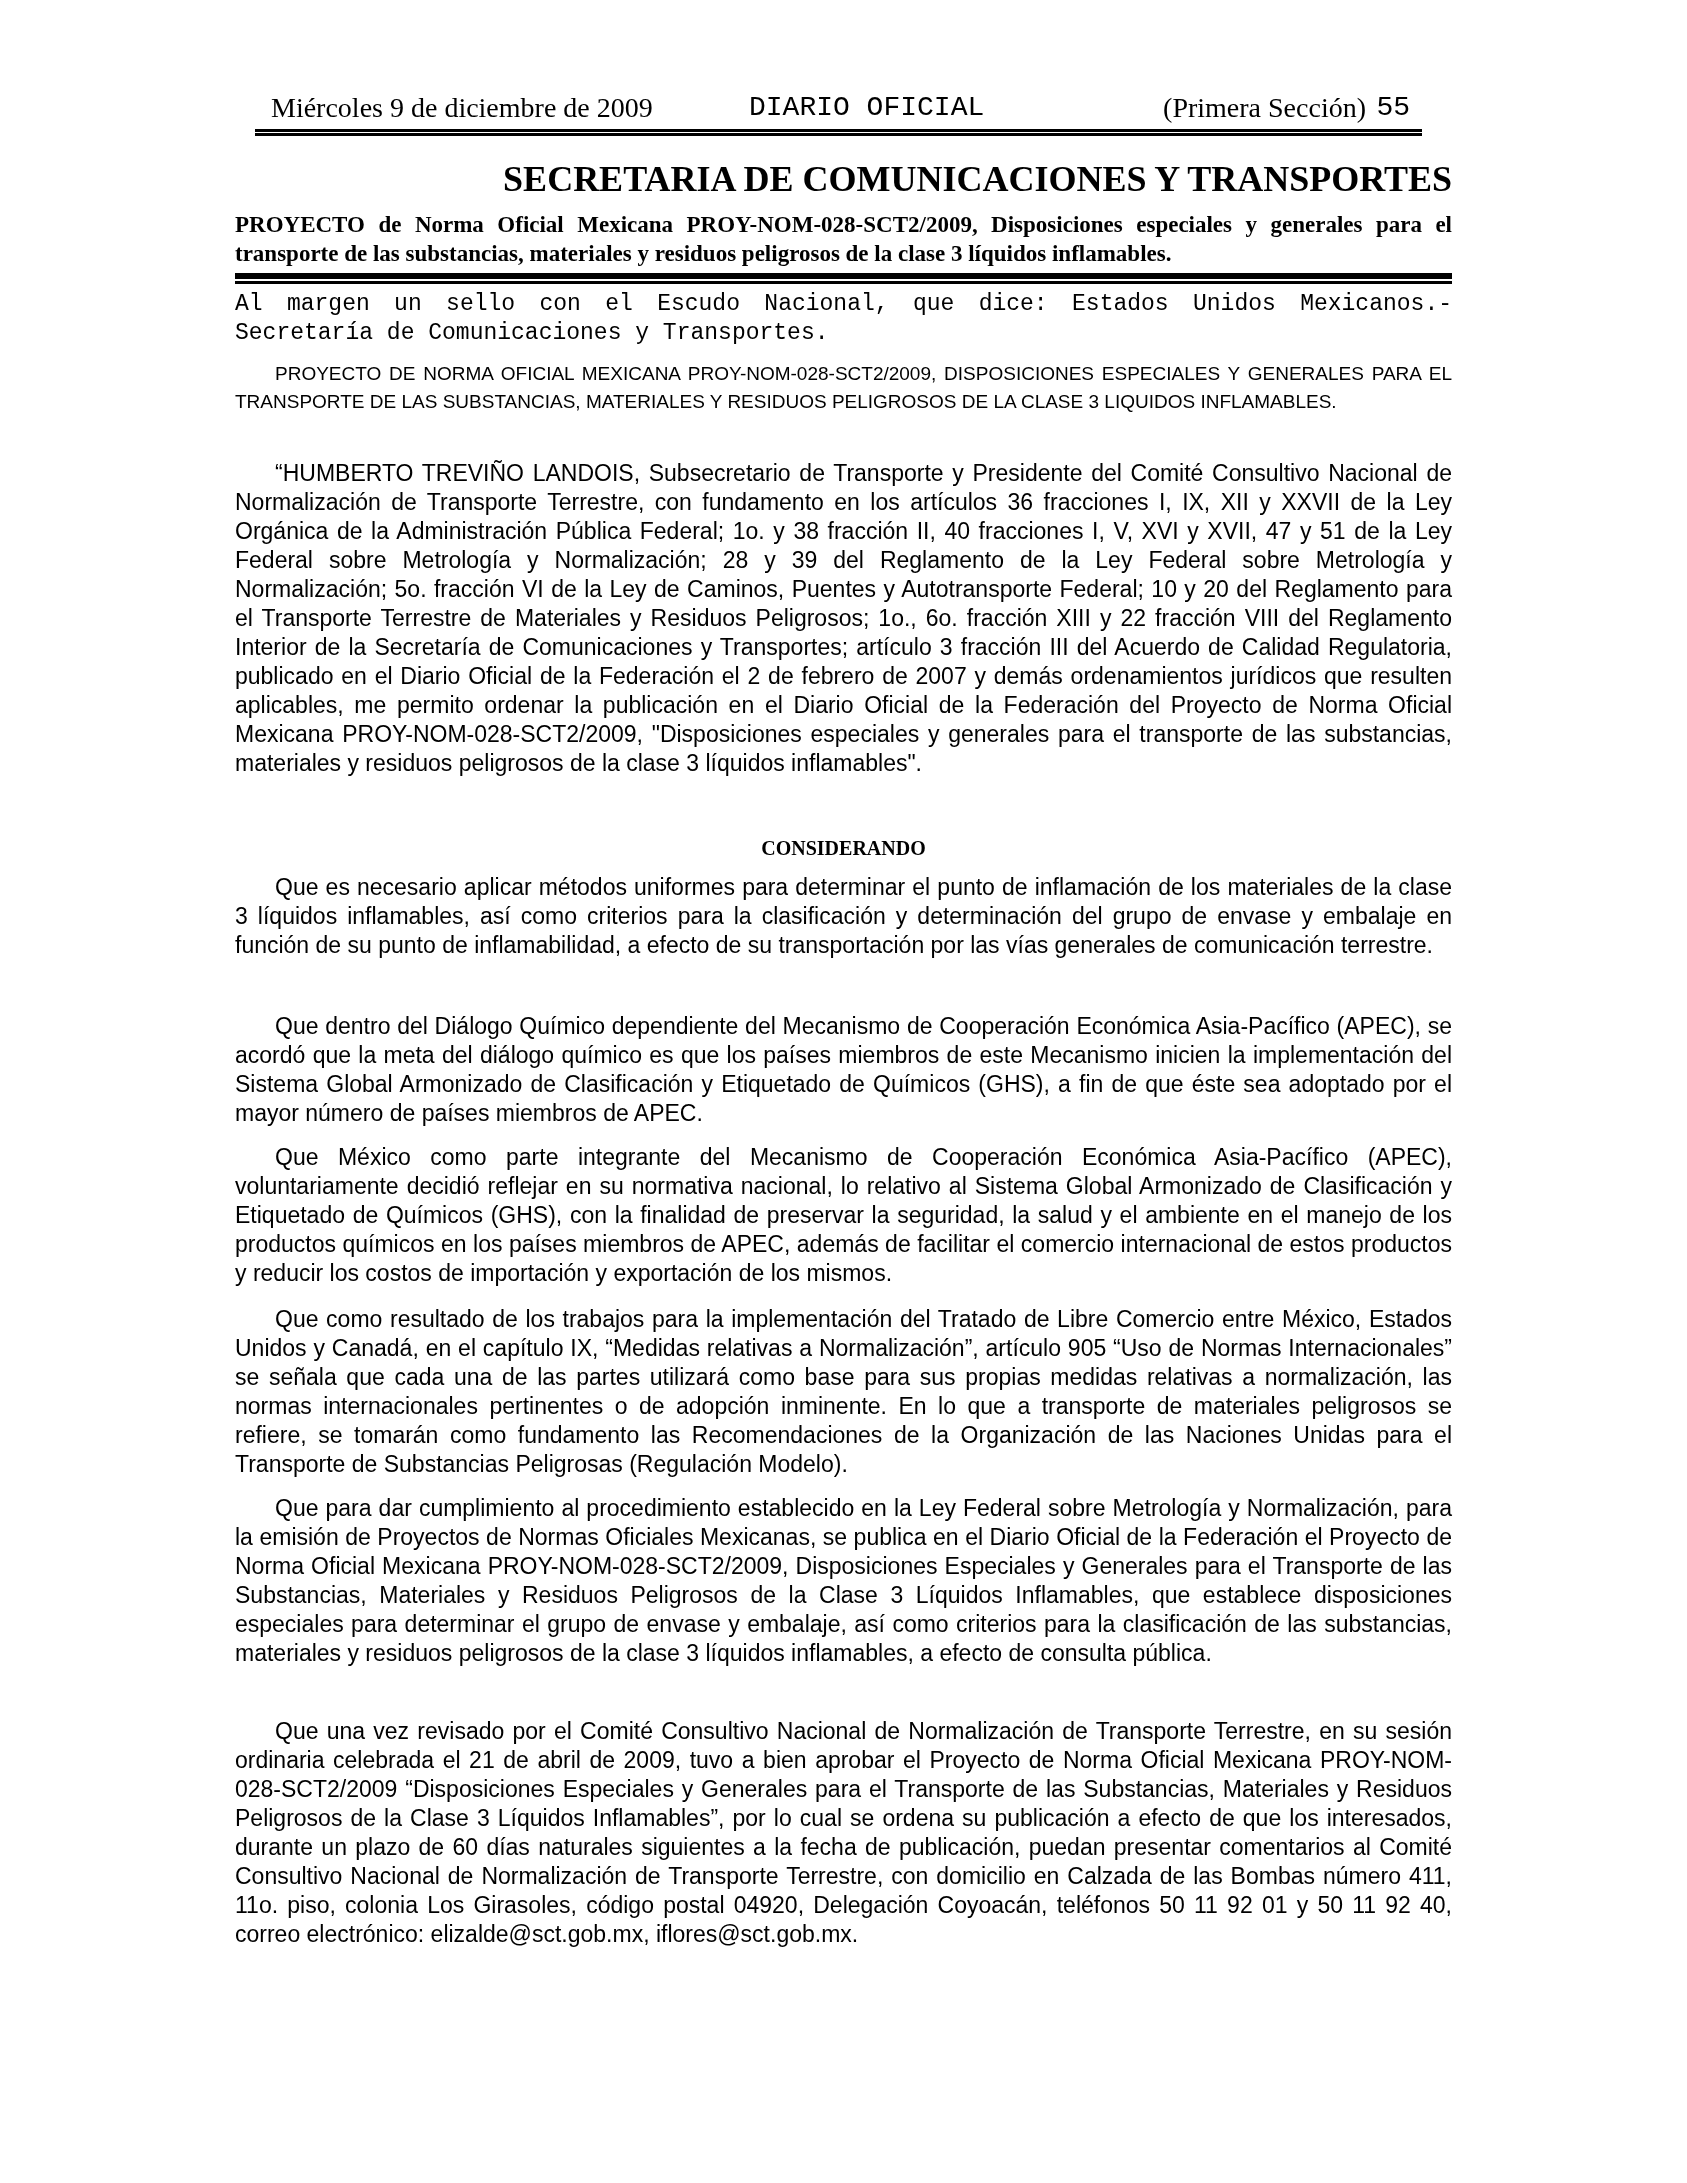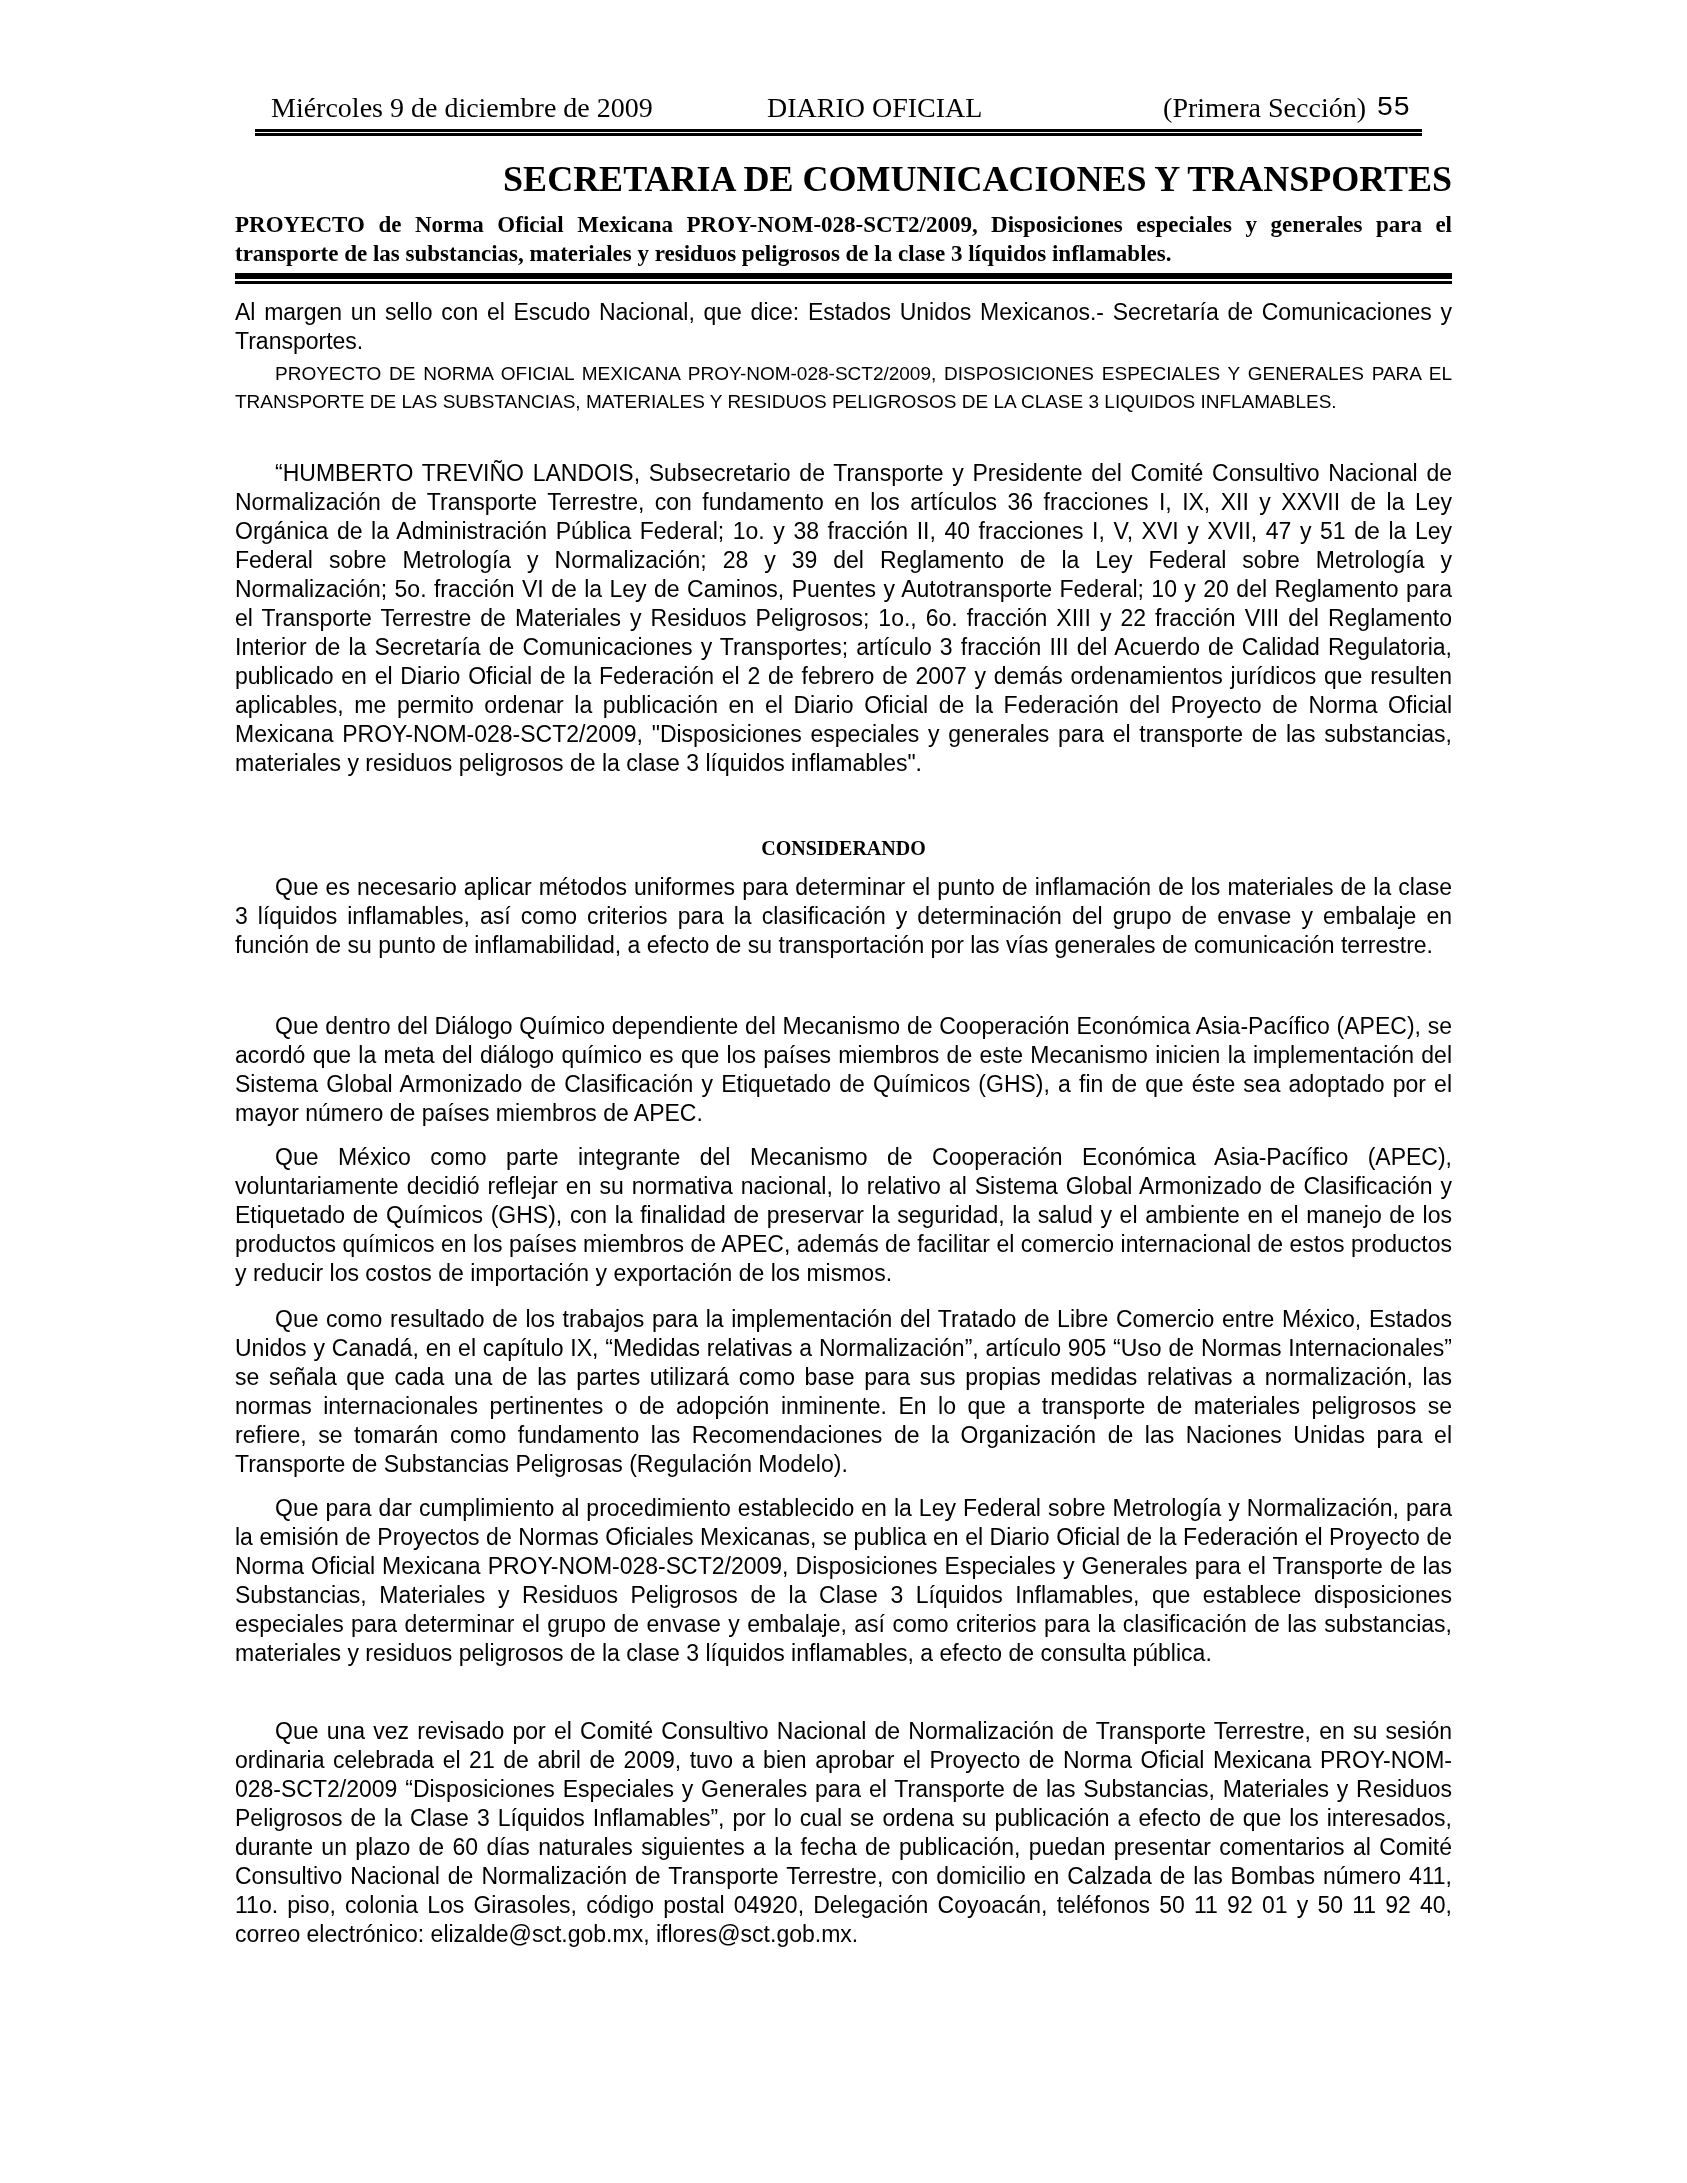--- a/index.html
+++ b/index.html
@@ -3,21 +3,21 @@
 <meta charset="utf-8">
 <style>
   html, body { margin: 0; padding: 0; background: #ffffff; }
   body { width: 1687px; height: 2183px; position: relative; overflow: hidden; color: #000; }
 
   .running-head {
     position: absolute; left: 271px; top: 93px; width: 1151px; height: 30px;
     font-family: "Liberation Serif", serif; font-size: 28px; line-height: 30px;
   }
   .rh-left { position: absolute; left: 0; top: 0; }
-  .rh-center { position: absolute; left: 496px; top: 0; }
+  .rh-center { position: absolute; left: 478px; top: 0; font-family: Liberation Mono, monospace; }
   .rh-right { position: absolute; right: 56px; top: 0; }
   .rh-page { position: absolute; right: 12px; top: 0; font-family: Liberation Mono, monospace; }
   .rh-rule-1 { position: absolute; left: 255px; top: 129px; width: 1167px; height: 2.6px; background: #000; }
   .rh-rule-2 { position: absolute; left: 255px; top: 133px; width: 1167px; height: 2.6px; background: #000; }
 
   .title {
     position: absolute; left: 235px; top: 157px; width: 1217px; text-align: right;
     font-family: "Liberation Serif", serif; font-weight: bold; font-size: 36px; line-height: 44px;
   }
   .subtitle {
@@ -51,21 +51,21 @@
 </div>
 <div class="rh-rule-1"></div>
 <div class="rh-rule-2"></div>
 
 <div class="title">SECRETARIA DE COMUNICACIONES Y TRANSPORTES</div>
 
 <div class="subtitle">PROYECTO de Norma Oficial Mexicana PROY-NOM-028-SCT2/2009, Disposiciones especiales y generales para el transporte de las substancias, materiales y residuos peligrosos de la clase 3 líquidos inflamables.</div>
 <div class="sub-rule-1"></div>
 <div class="sub-rule-2"></div>
 
-<div class="body-text" style="top:298px;">Al margen un sello con el Escudo Nacional, que dice: Estados Unidos Mexicanos.- Secretaría de Comunicaciones y Transportes.</div>
+<div class="body-text" style="top:290px;font-family:Liberation Mono, monospace;">Al margen un sello con el Escudo Nacional, que dice: Estados Unidos Mexicanos.- Secretaría de Comunicaciones y Transportes.</div>
 
 <div class="body-text indent caps-small" style="top:360px;">PROYECTO DE NORMA OFICIAL MEXICANA PROY-NOM-028-SCT2/2009, DISPOSICIONES ESPECIALES Y GENERALES PARA EL TRANSPORTE DE LAS SUBSTANCIAS, MATERIALES Y RESIDUOS PELIGROSOS DE LA CLASE 3 LIQUIDOS INFLAMABLES.</div>
 
 <div class="body-text indent" style="top:459px;">“HUMBERTO TREVIÑO LANDOIS, Subsecretario de Transporte y Presidente del Comité Consultivo Nacional de Normalización de Transporte Terrestre, con fundamento en los artículos 36 fracciones I, IX, XII y XXVII de la Ley Orgánica de la Administración Pública Federal; 1o. y 38 fracción II, 40 fracciones I, V, XVI y XVII, 47 y 51 de la Ley Federal sobre Metrología y Normalización; 28 y 39 del Reglamento de la Ley Federal sobre Metrología y Normalización; 5o. fracción VI de la Ley de Caminos, Puentes y Autotransporte Federal; 10 y 20 del Reglamento para el Transporte Terrestre de Materiales y Residuos Peligrosos; 1o., 6o. fracción XIII y 22 fracción VIII del Reglamento Interior de la Secretaría de Comunicaciones y Transportes; artículo 3 fracción III del Acuerdo de Calidad Regulatoria, publicado en el Diario Oficial de la Federación el 2 de febrero de 2007 y demás ordenamientos jurídicos que resulten aplicables, me permito ordenar la publicación en el Diario Oficial de la Federación del Proyecto de Norma Oficial Mexicana PROY-NOM-028-SCT2/2009, "Disposiciones especiales y generales para el transporte de las substancias, materiales y residuos peligrosos de la clase 3 líquidos inflamables".</div>
 
 <div class="centered-heading" style="top:834px;">CONSIDERANDO</div>
 
 <div class="body-text indent" style="top:873px;">Que es necesario aplicar métodos uniformes para determinar el punto de inflamación de los materiales de la clase 3 líquidos inflamables, así como criterios para la clasificación y determinación del grupo de envase y embalaje en función de su punto de inflamabilidad, a efecto de su transportación por las vías generales de comunicación terrestre.</div>
 <div class="body-text indent" style="top:1012px;">Que dentro del Diálogo Químico dependiente del Mecanismo de Cooperación Económica Asia-Pacífico (APEC), se acordó que la meta del diálogo químico es que los países miembros de este Mecanismo inicien la implementación del Sistema Global Armonizado de Clasificación y Etiquetado de Químicos (GHS), a fin de que éste sea adoptado por el mayor número de países miembros de APEC.</div>
 <div class="body-text indent" style="top:1143px;">Que México como parte integrante del Mecanismo de Cooperación Económica Asia-Pacífico (APEC), voluntariamente decidió reflejar en su normativa nacional, lo relativo al Sistema Global Armonizado de Clasificación y Etiquetado de Químicos (GHS), con la finalidad de preservar la seguridad, la salud y el ambiente en el manejo de los productos químicos en los países miembros de APEC, además de facilitar el comercio internacional de estos productos y reducir los costos de importación y exportación de los mismos.</div>

